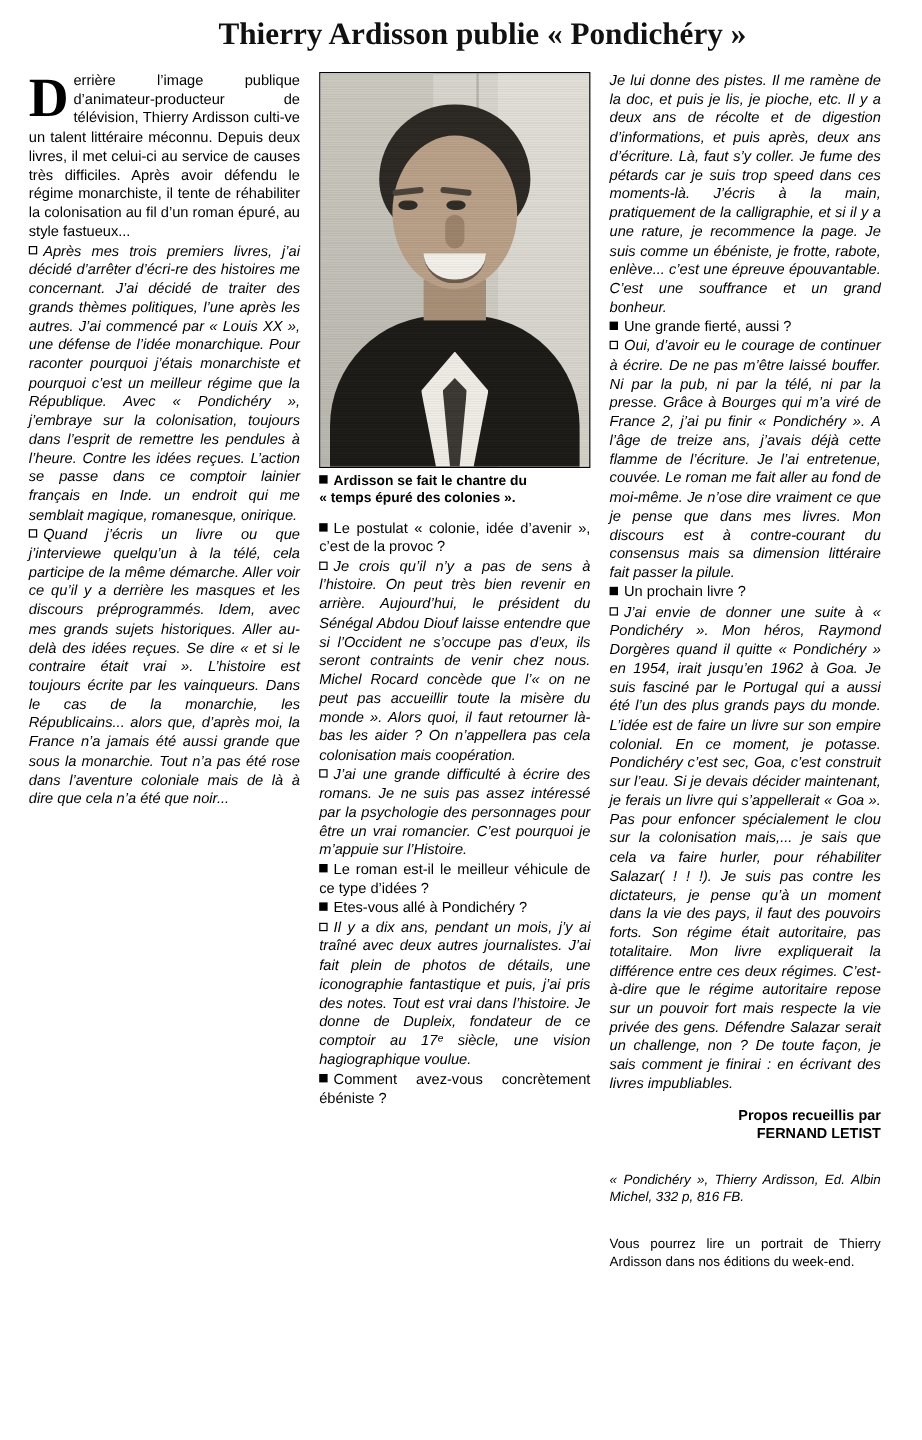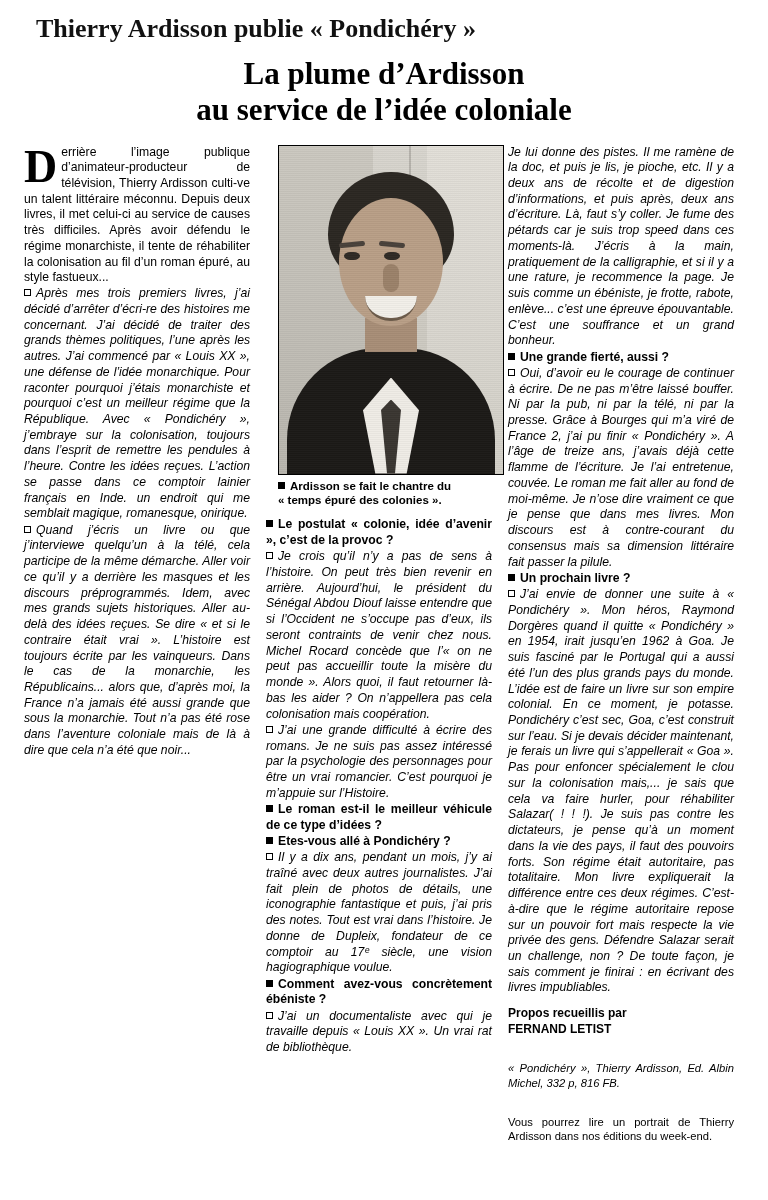--- a/index.html
+++ b/index.html
@@ -21,20 +21,21 @@
     padding: 0;
     box-sizing: border-box;
   }
   .kicker {
     font-family: "Liberation Serif", serif;
     font-size: 26px;
     font-weight: 700;
     letter-spacing: 0px;
     margin: 14px 0 0 36px;
     color: #111;
+    text-align: center;
   }
   .headline {
     font-family: "Liberation Serif", serif;
     font-weight: 700;
     font-size: 31px;
     line-height: 1.17;
     text-align: center;
     margin: 12px auto 0 auto;
     width: 470px;
     color: #000;
@@ -80,37 +81,37 @@
   }
   .q-marker {
     display: inline-block;
     width: 7px;
     height: 7px;
     background: #000;
     margin-right: 5px;
     vertical-align: 1px;
   }
   .question {
-    font-weight: 700;
+    font-weight: 400;
     font-style: normal;
     margin-top: 4px;
   }
   .answer-bullet {
     display: inline-block;
     width: 7px;
     height: 7px;
     border: 1.5px solid #000;
     box-sizing: border-box;
     margin-right: 5px;
     vertical-align: 1px;
     background: #fff;
   }
   .photo-wrap {
     width: 226px;
-    margin: 0 0 4px 12px;
+    margin: 0 0 4px 0;
   }
   .photo {
     width: 226px;
     height: 330px;
     border: 1px solid #000;
     box-sizing: border-box;
     position: relative;
     overflow: hidden;
     background: linear-gradient(180deg,#d8d5ce 0%,#cfccc4 45%,#c7c4bb 100%);
   }
@@ -246,43 +247,40 @@
     display: inline-block;
     width: 7px; height: 7px;
     background: #000;
     margin-right: 5px;
     vertical-align: 1px;
   }
   .byline {
     font-family: "Liberation Sans", sans-serif;
     font-size: 12px;
     font-weight: 700;
+    text-align: right;
     line-height: 1.3;
     margin-top: 10px;
   }
   .footnote {
     font-family: "Liberation Sans", sans-serif;
     font-size: 11.2px;
     line-height: 1.3;
     margin-top: 24px;
     text-align: justify;
   }
   .footnote .it { font-style: italic; }
 </style>
 </head>
 <body>
 
 <div class="page">
 
   <div class="kicker">Thierry Ardisson publie « Pondichéry »</div>
 
-  <div class="headline">
-    <div>La plume d’Ardisson</div>
-    <div>au service de l’idée coloniale</div>
-  </div>
 
   <div class="columns">
 
     <div class="col left">
       <div class="body-text dropcap-para">
         <span class="dropcap">D</span>
         <span>errière l’image publique d’animateur-producteur de télévision, Thierry Ardisson culti-ve un talent littéraire méconnu. Depuis deux livres, il met celui-ci au service de causes très difficiles. Après avoir défendu le régime monarchiste, il tente de réhabiliter la colonisation au fil d’un roman épuré, au style fastueux...</span>
       </div>
 
       <p class="body-text para italic">
@@ -338,23 +336,20 @@
       <p class="body-text para question">
         <span class="q-marker"></span><span>Etes-vous allé à Pondichéry ?</span>
       </p>
       <p class="body-text para italic">
         <span class="answer-bullet"></span><span>Il y a dix ans, pendant un mois, j’y ai traîné avec deux autres journalistes. J’ai fait plein de photos de détails, une iconographie fantastique et puis, j’ai pris des notes. Tout est vrai dans l’histoire. Je donne de Dupleix, fondateur de ce comptoir au 17ᵉ siècle, une vision hagiographique voulue.</span>
       </p>
 
       <p class="body-text para question">
         <span class="q-marker"></span><span>Comment avez-vous concrètement ébéniste ?</span>
       </p>
-      <p class="body-text para italic">
-        <span class="answer-bullet"></span><span>J’ai un documentaliste avec qui je travaille depuis « Louis XX ». Un vrai rat de bibliothèque.</span>
-      </p>
     </div>
 
     <div class="col right">
       <p class="body-text para italic">Je lui donne des pistes. Il me ramène de la doc, et puis je lis, je pioche, etc. Il y a deux ans de récolte et de digestion d’informations, et puis après, deux ans d’écriture. Là, faut s’y coller. Je fume des pétards car je suis trop speed dans ces moments-là. J’écris à la main, pratiquement de la calligraphie, et si il y a une rature, je recommence la page. Je suis comme un ébéniste, je frotte, rabote, enlève... c’est une épreuve épouvantable. C’est une souffrance et un grand bonheur.</p>
 
       <p class="body-text para question">
         <span class="q-marker"></span><span>Une grande fierté, aussi ?</span>
       </p>
       <p class="body-text para italic">
         <span class="answer-bullet"></span><span>Oui, d’avoir eu le courage de continuer à écrire. De ne pas m’être laissé bouffer. Ni par la pub, ni par la télé, ni par la presse. Grâce à Bourges qui m’a viré de France 2, j’ai pu finir « Pondichéry ». A l’âge de treize ans, j’avais déjà cette flamme de l’écriture. Je l’ai entretenue, couvée. Le roman me fait aller au fond de moi-même. Je n’ose dire vraiment ce que je pense que dans mes livres. Mon discours est à contre-courant du consensus mais sa dimension littéraire fait passer la pilule.</span>

